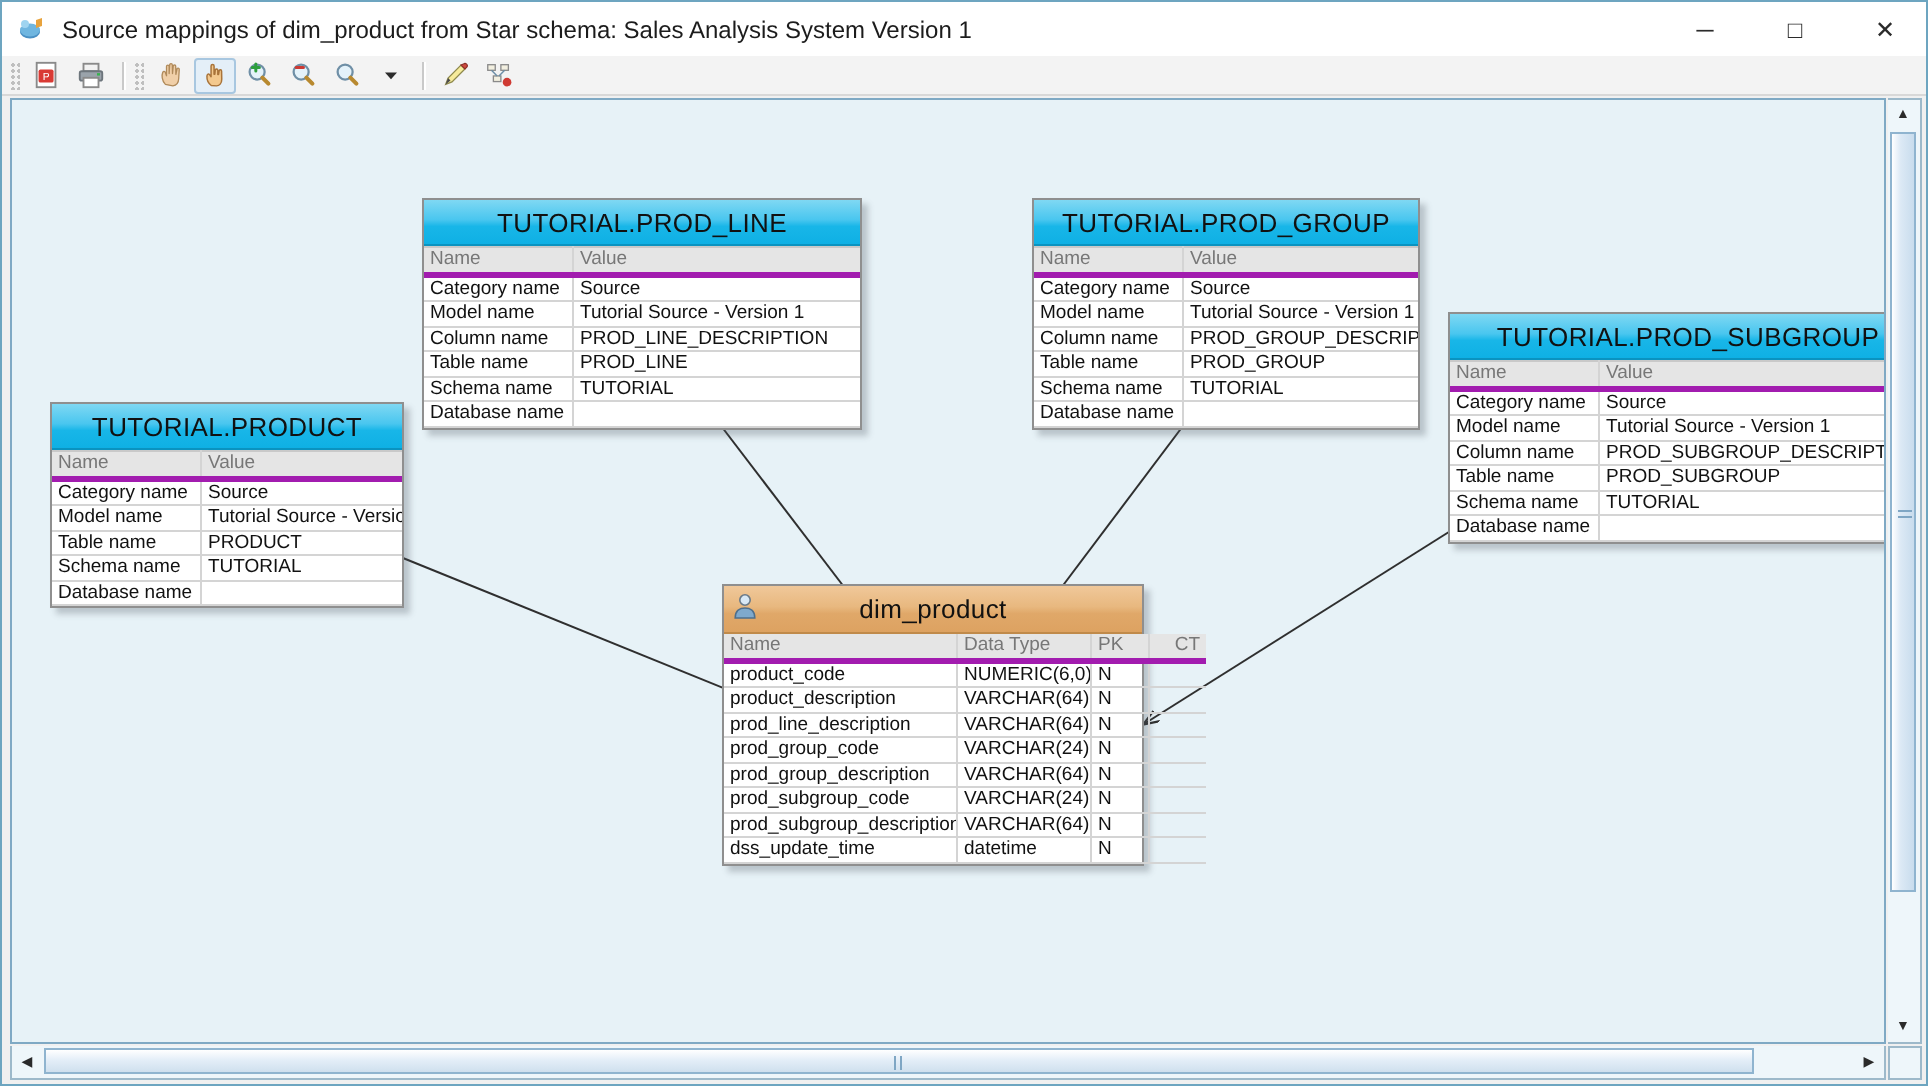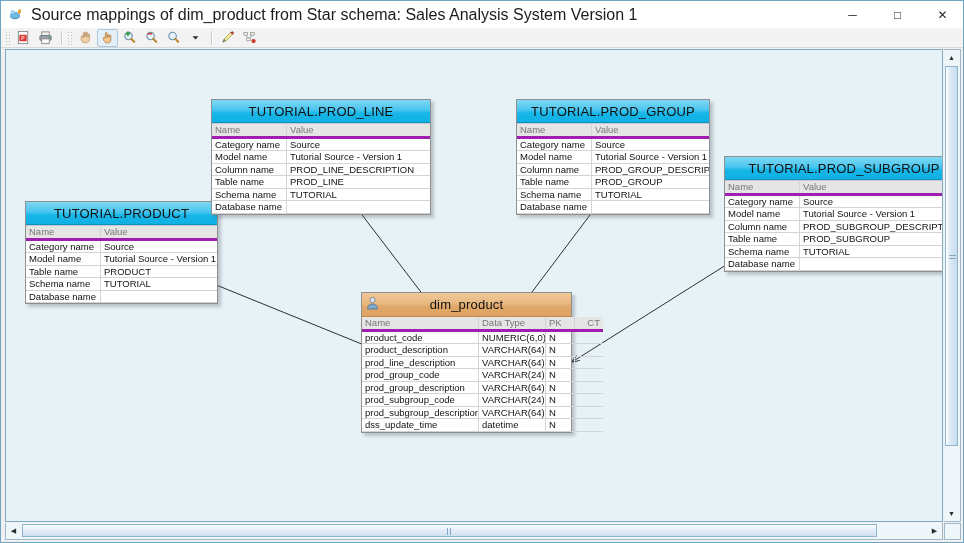--- a/index.html
+++ b/index.html
@@ -37,21 +37,21 @@
     border-bottom: 1px solid #e8e8e8;
   }
   .title-icon {
     width: 16px; height: 16px;
     margin-left: 7px;
     margin-right: 7px;
     position: relative;
     flex: 0 0 auto;
   }
   .title-text {
-    font-size: 16px;
+    font-size: 12px;
     color: #1c1c1c;
     white-space: nowrap;
     letter-spacing: 0px;
   }
   .win-buttons {
     position: absolute;
     right: 0; top: 0;
     height: 27px;
     display: flex;
   }
@@ -390,21 +390,21 @@
 
         <line x1="193" y1="228" x2="400" y2="312" stroke="#2f2f2f" stroke-width="1" marker-end="url(#arw)"></line>
 
         <line x1="350" y1="157" x2="421" y2="250" stroke="#2f2f2f" stroke-width="1" marker-end="url(#arw)"></line>
 
         <line x1="590" y1="157" x2="520" y2="250" stroke="#2f2f2f" stroke-width="1" marker-end="url(#arw)"></line>
 
         <line x1="720" y1="215" x2="566" y2="312" stroke="#2f2f2f" stroke-width="1" marker-end="url(#arw)"></line>
       </svg>
 
-      <div class="node src" style="left:19px; top:151px; width:193px;">
+      <div class="node src" style="left:19px; top:151px; width:177px;">
         <div class="hdr">TUTORIAL.PRODUCT</div>
         <div class="grid">
           <div class="row head">
             <div class="cell c-name">Name</div>
             <div class="cell">Value</div>
           </div>
           <div class="row">
             <div class="cell c-name">Category name</div>
             <div class="cell">Source</div>
           </div>

